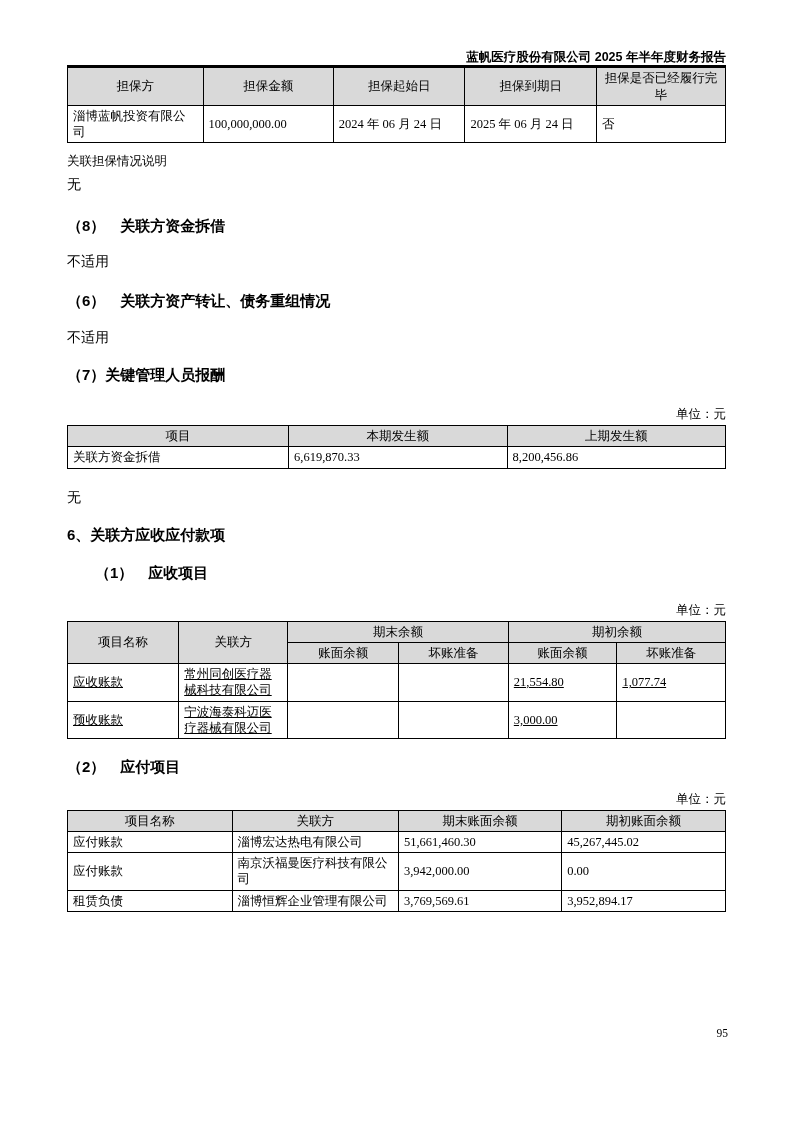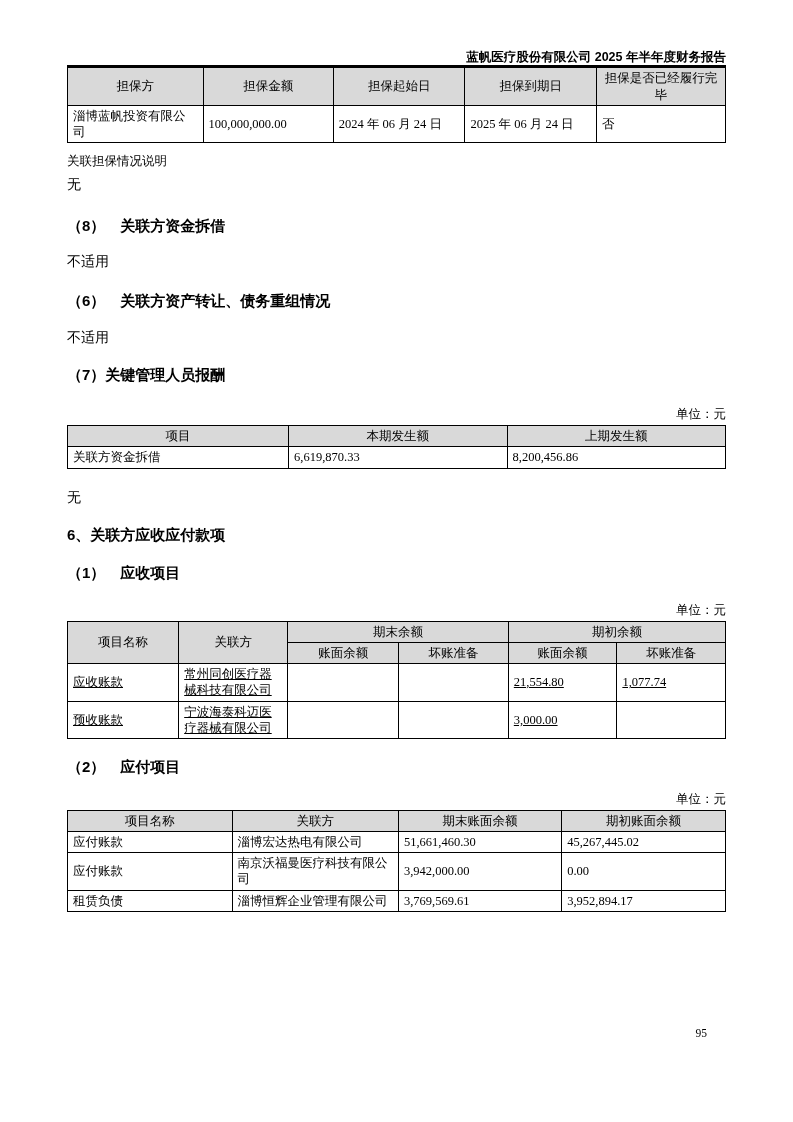--- a/index.html
+++ b/index.html
@@ -84,29 +84,29 @@
   .mt-wu1    { margin-top: 8px; }
   .mt-h5     { margin-top: 25px; }
   .mt-bna1   { margin-top: 19px; }
   .mt-h6     { margin-top: 23px; }
   .mt-bna2   { margin-top: 21px; }
   .mt-h7     { margin-top: 20px; }
   .mt-unit1  { margin-top: 24px; }
   .mt-h8     { margin-top: 21px; }
   .mt-wu2    { margin-top: 21px; }
   .mt-hmain  { margin-top: 21px; }
-  .mt-hsub1  { margin-top: 22px; }
+  .mt-hsub1  { margin-top: 22px; margin-left: 28px; }
   .mt-unit2  { margin-top: 21px; }
   .mt-hsub2  { margin-top: 20px; }
   .mt-unit3  { margin-top: 16px; }
 
   .page-number {
     position: absolute;
     top: 1027px;
-    right: 86px;
+    right: 65px;
     font-size: 11.5px;
   }
 </style>
 </head>
 <body>
 
 <div class="page">
   <div class="content">
 
     <div class="doc-header">

